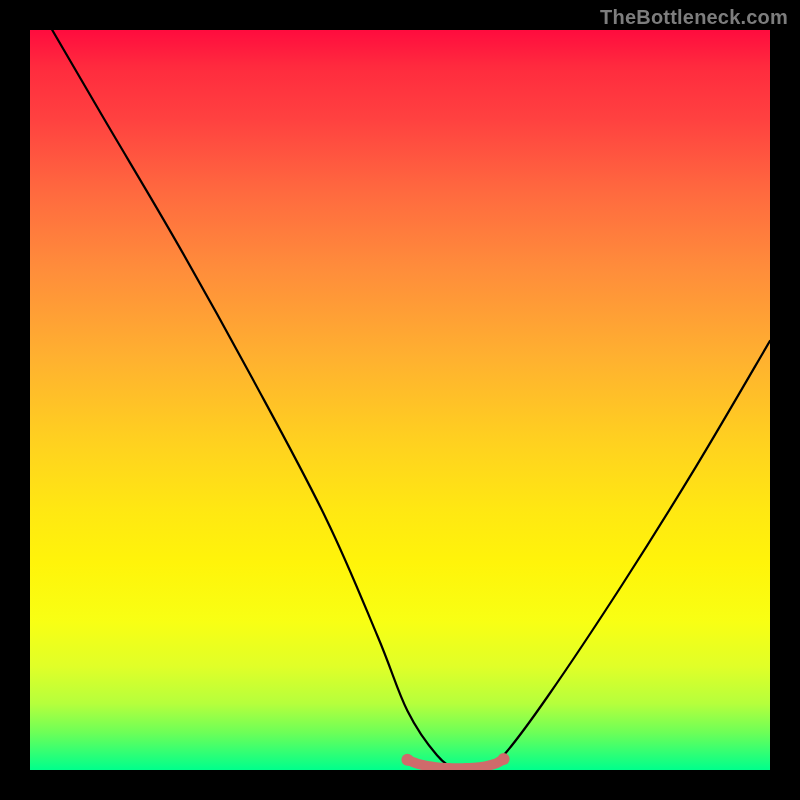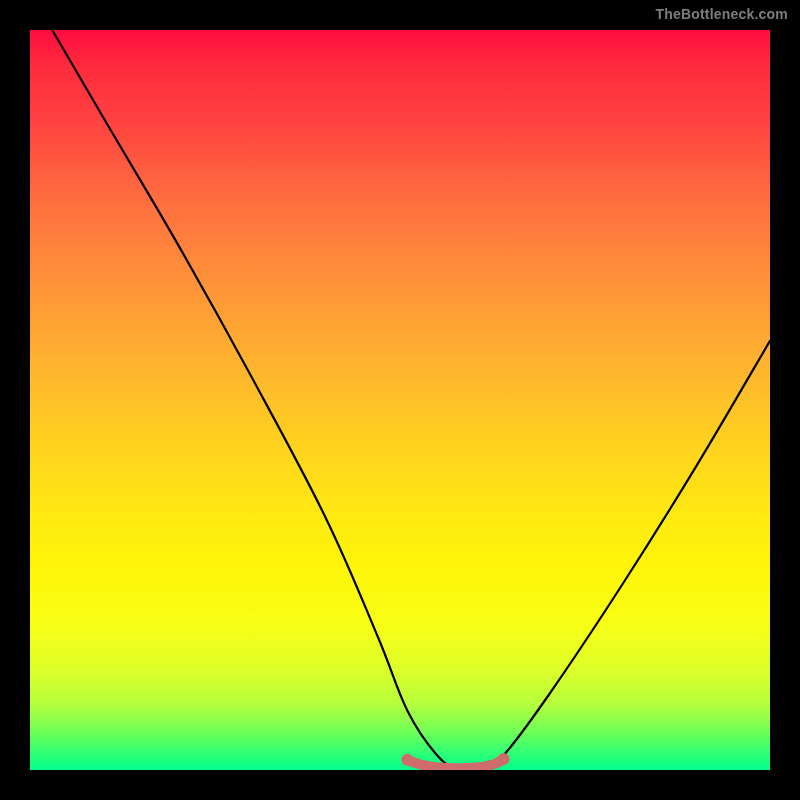--- a/index.html
+++ b/index.html
@@ -37,21 +37,21 @@
   .curve-svg {
     position: absolute;
     left: 0; top: 0;
     width: 740px; height: 740px;
   }
   .watermark {
     position: absolute;
     top: 6px;
     right: 12px;
     font-family: Arial, Helvetica, sans-serif;
-    font-size: 14px;
+    font-size: 20px;
     font-weight: 600;
     color: #7d7d7d;
     letter-spacing: 0.2px;
   }
 </style>
 </head>
 <body>
 
 <div class="chart-container">
   <div class="watermark">TheBottleneck.com</div>

